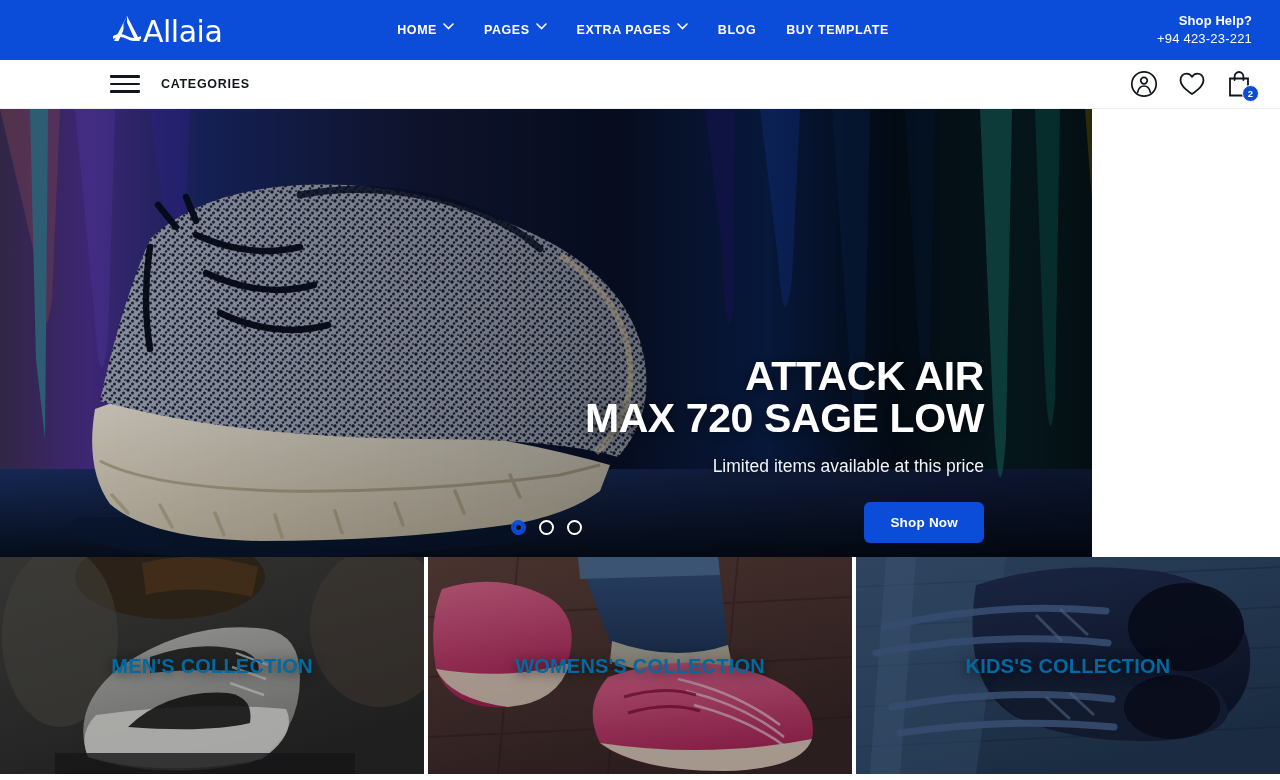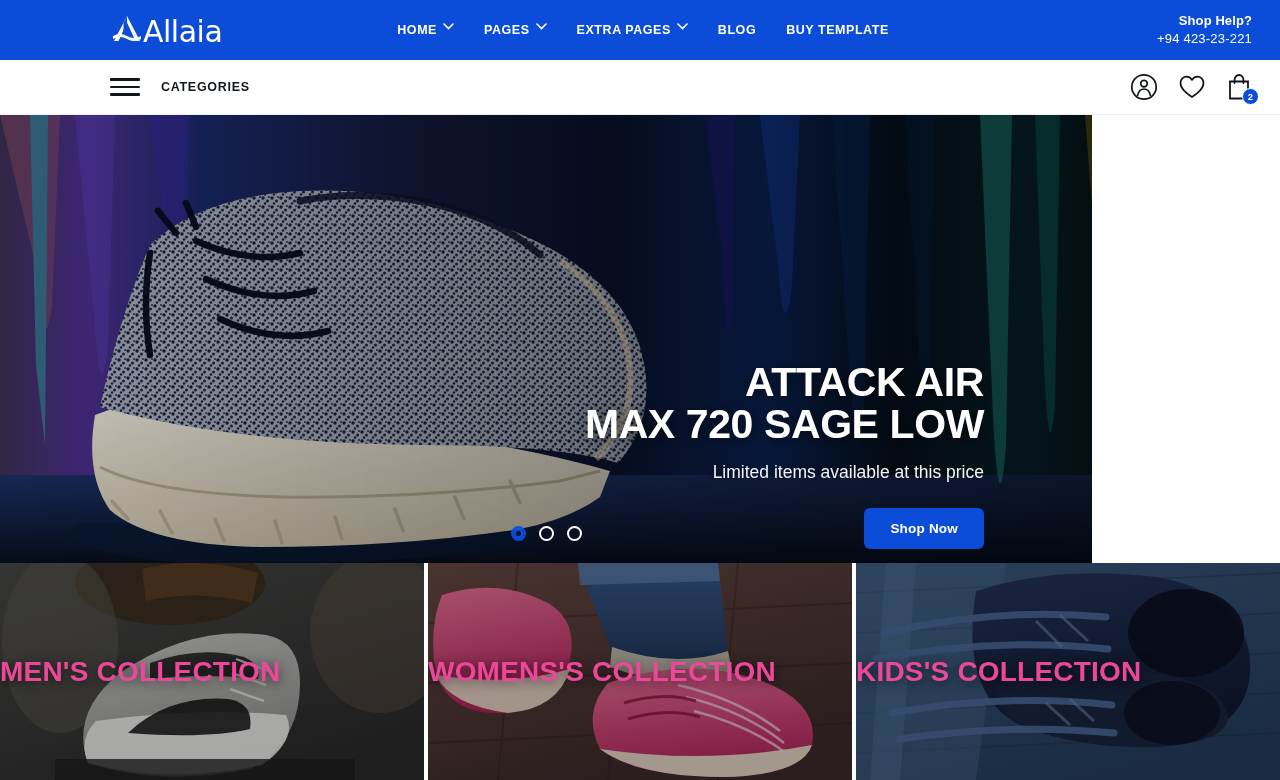--- a/index.html
+++ b/index.html
@@ -40,21 +40,21 @@
 
   .helpbox {
     position:absolute; right:28px; top:12px;
     text-align:right; color:#fff; line-height:1.35;
   }
   .help-title { font-size:13px; font-weight:bold; letter-spacing:0.1px; }
   .help-phone { font-size:13px; font-weight:500; letter-spacing:0.2px; }
 
   
   .subbar {
-    height:55px; background:#fff;
+    height:49px; background:#fff;
     display:flex; align-items:center; position:relative;
     border-bottom:1px solid #eceff1;
   }
   .cats { display:flex; align-items:center; gap:21px; margin-left:110px; cursor:pointer; }
   .burger { width:30px; display:flex; flex-direction:column; gap:5px; }
   .burger span { display:block; height:2.5px; background:#11161c; border-radius:1px; }
   .cats-label {
     font-size:12.5px; font-weight:bold; color:#11161c; letter-spacing:0.7px;
   }
 
@@ -132,22 +132,22 @@
   .collections {
     display:flex; gap:4px; height:217px; background:#fff;
   }
   .card {
     position:relative; flex:1; overflow:hidden; cursor:pointer;
   }
   .card-img { position:absolute; inset:0; }
   .card-label {
     position:absolute; left:0; right:0; top:50%;
     transform:translateY(-50%);
-    color:#ec4899;
-    font-size:28px; font-weight:bold; letter-spacing:0.2px;
+    text-align:center; color:#0369a1;
+    font-size:20px; font-weight:bold; letter-spacing:0.2px;
     text-shadow:0 2px 12px rgba(0,0,0,.6);
   }
   svg { display:block; }
 </style>
 </head>
 <body>
 
 <div class="topbar">
 
   <div class="logo">

